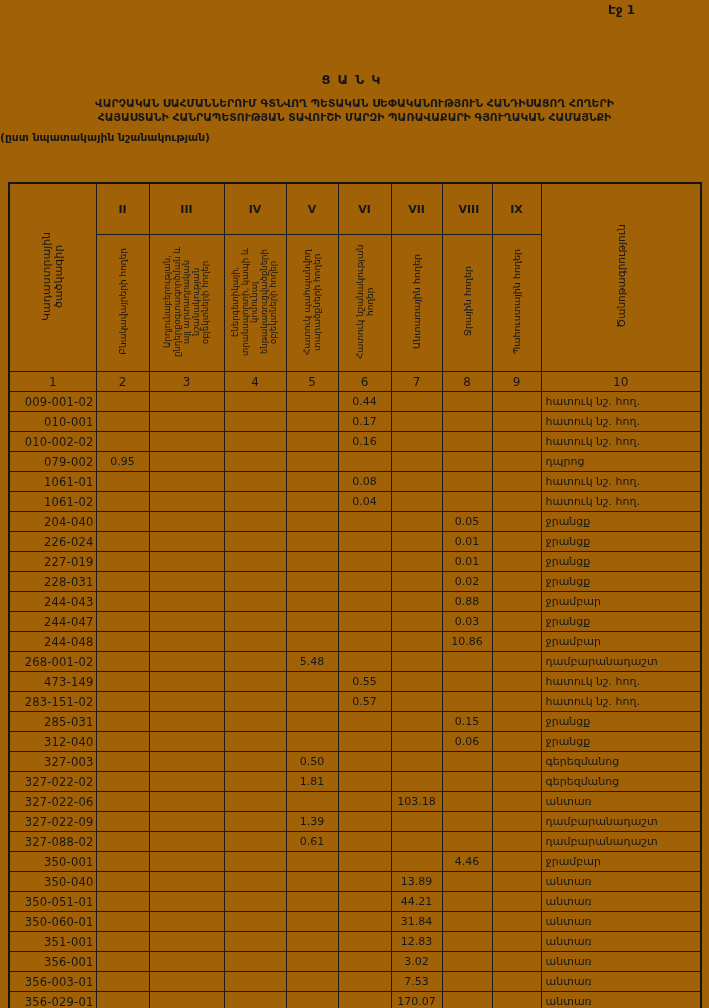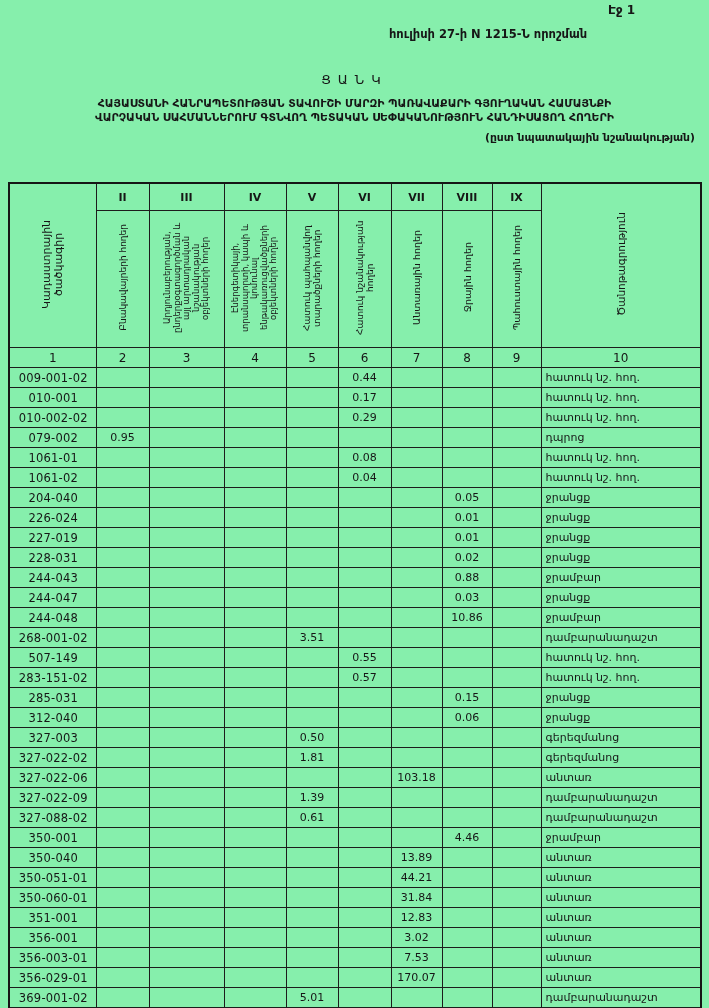--- a/index.html
+++ b/index.html
@@ -3,95 +3,94 @@
 <meta charset="utf-8">
 <style>
   html,body { margin:0; padding:0; }
   body {
     width:709px; height:1008px;
     background:#ffffff;
     font-family:"DejaVu Sans", sans-serif;
     color:#161616;
     -webkit-font-smoothing:antialiased;
   }
-  .page { position:relative; width:709px; height:1008px; background:#86efac; overflow:hidden; }
+  .page { position:relative; width:709px; height:1008px; background:#a16207; overflow:hidden; }
 
   .page-label {
     position:absolute; top:3px; left:608px;
     font-size:12px; font-weight:bold;
   }
   .appendix {
     position:absolute; top:27px; left:270px; width:436px;
     text-align:center; font-size:11.5px; font-weight:bold; line-height:14.5px;
   }
   .doc-title {
     position:absolute; top:72px; left:0; width:709px;
-    text-align:center; font-size:13px; font-weight:normal; letter-spacing:7px;
+    text-align:center; font-size:13px; font-weight:bold; letter-spacing:7px;
   }
   .doc-subtitle {
     position:absolute; top:97px; left:6px; width:697px;
     text-align:center; font-size:10.8px; font-weight:bold; line-height:14px;
   }
   .doc-subtitle2 {
     position:absolute; top:131px; left:0; width:695px;
-    text-align:right; font-size:10.8px; font-weight:bold;
+    text-align:left; font-size:10.8px; font-weight:bold;
   }
 
   table.land {
     position:absolute; top:182px; left:8px;
     border-collapse:collapse; table-layout:fixed; width:692px;
     font-size:11px;
   }
   table.land th, table.land td {
     border:1.4px solid #1c1c1c;
     padding:0 2px;
     overflow:hidden;
   }
   table.land { border:2px solid #161616; }
 
-  tr.numeral-row th { height:18px; font-size:11px; font-weight:bold; text-align:center; padding:4px; }
+  tr.numeral-row th { height:18px; font-size:11px; font-weight:bold; text-align:center; padding:16px; }
   tr.label-row th { height:132px; vertical-align:middle; text-align:center; font-weight:normal; padding:2px 0; }
   tr.colnum-row td { height:19px; text-align:center; font-size:12px; padding:0; }
 
   .vt {
     writing-mode:vertical-rl;
     transform:rotate(180deg);
     display:inline-block;
     max-height:124px;
     line-height:10px;
     font-weight:normal;
   }
   th.c1 .vt, th.c10 .vt { max-height:162px; }
   th.c1 .vt  { font-size:11px; line-height:12px; }
   th.c10 .vt { font-size:10.5px; line-height:12px; }
   .vt.f9  { font-size:9px; }
   .vt.f85 { font-size:8.5px; line-height:9.5px; }
   .vt.f95 { font-size:9.5px; line-height:11px; }
 
   tbody td { height:19px; }
-  tbody td.code { text-align:center; font-size:11.5px; padding-left:3px; letter-spacing:0.2px; }
+  tbody td.code { text-align:right; font-size:11.5px; padding-left:3px; letter-spacing:0.2px; }
   tbody td.val  { text-align:center; font-size:11px; }
   tbody td.note { text-align:left; font-size:11px; padding-left:4px; }
 </style>
 </head>
 <body>
 
 <div class="page">
 
   <div class="page-label">Էջ 1</div>
 
   <div class="appendix">
-    <div>հուլիսի 27-ի N 1215-Ն որոշման</div>
   </div>
 
   <div class="doc-title">ՑԱՆԿ</div>
 
   <div class="doc-subtitle">
+    <div>ՎԱՐՉԱԿԱՆ ՍԱՀՄԱՆՆԵՐՈՒՄ ԳՏՆՎՈՂ ՊԵՏԱԿԱՆ ՍԵՓԱԿԱՆՈՒԹՅՈՒՆ ՀԱՆԴԻՍԱՑՈՂ ՀՈՂԵՐԻ</div>
     <div>ՀԱՅԱՍՏԱՆԻ ՀԱՆՐԱՊԵՏՈՒԹՅԱՆ ՏԱՎՈՒՇԻ ՄԱՐԶԻ ՊԱՌԱՎԱՔԱՐԻ ԳՅՈՒՂԱԿԱՆ ՀԱՄԱՅՆՔԻ</div>
-    <div>ՎԱՐՉԱԿԱՆ ՍԱՀՄԱՆՆԵՐՈՒՄ ԳՏՆՎՈՂ ՊԵՏԱԿԱՆ ՍԵՓԱԿԱՆՈՒԹՅՈՒՆ ՀԱՆԴԻՍԱՑՈՂ ՀՈՂԵՐԻ</div>
   </div>
 
   <div class="doc-subtitle2">(ըստ նպատակային նշանակության)</div>
 
   <table class="land">
     <colgroup>
       <col style="width:87px">
         <col style="width:53px">
         <col style="width:75px">
         <col style="width:62px">
@@ -162,21 +161,21 @@
           <td class="val"></td>
           <td class="val"></td>
           <td class="note">հատուկ նշ. հող.</td>
         </tr>
         <tr>
           <td class="code">010-002-02</td>
           <td class="val"></td>
           <td class="val"></td>
           <td class="val"></td>
           <td class="val"></td>
-          <td class="val">0.29</td>
+          <td class="val">0.16</td>
           <td class="val"></td>
           <td class="val"></td>
           <td class="val"></td>
           <td class="note">հատուկ նշ. հող.</td>
         </tr>
         <tr>
           <td class="code">079-002</td>
           <td class="val">0.95</td>
           <td class="val"></td>
           <td class="val"></td>
@@ -293,29 +292,29 @@
           <td class="val"></td>
           <td class="val">10.86</td>
           <td class="val"></td>
           <td class="note">ջրամբար</td>
         </tr>
         <tr>
           <td class="code">268-001-02</td>
           <td class="val"></td>
           <td class="val"></td>
           <td class="val"></td>
-          <td class="val">3.51</td>
+          <td class="val">5.48</td>
           <td class="val"></td>
           <td class="val"></td>
           <td class="val"></td>
           <td class="val"></td>
           <td class="note">դամբարանադաշտ</td>
         </tr>
         <tr>
-          <td class="code">507-149</td>
+          <td class="code">473-149</td>
           <td class="val"></td>
           <td class="val"></td>
           <td class="val"></td>
           <td class="val"></td>
           <td class="val">0.55</td>
           <td class="val"></td>
           <td class="val"></td>
           <td class="val"></td>
           <td class="note">հատուկ նշ. հող.</td>
         </tr>

